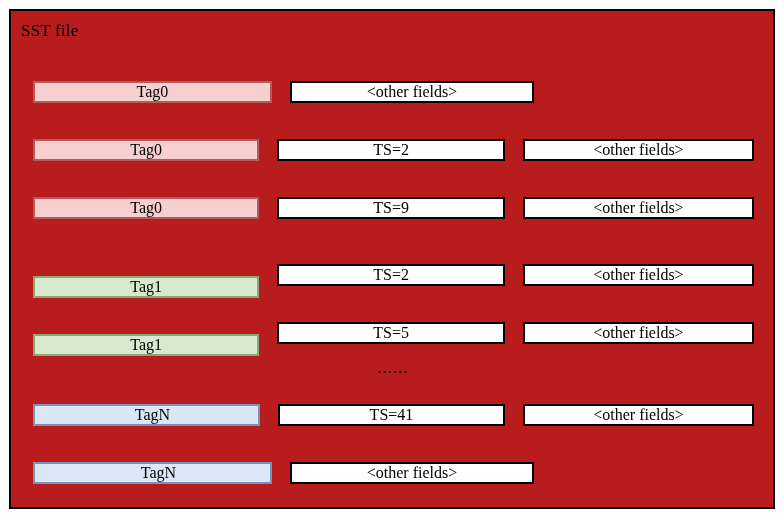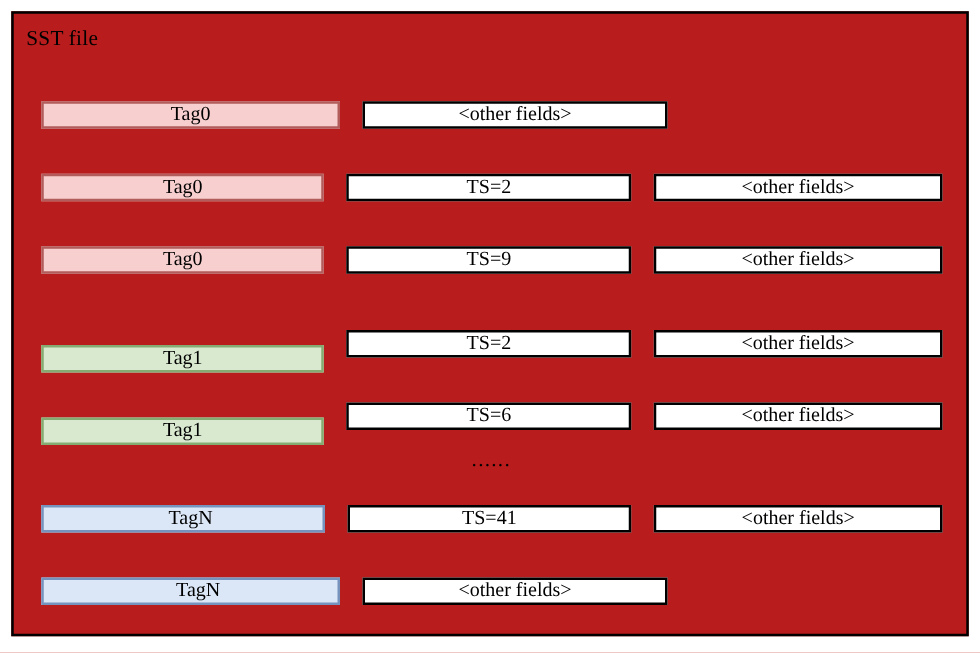--- a/index.html
+++ b/index.html
@@ -135,21 +135,21 @@
           <div class="cell cell-ts">TS=9</div>
           <div class="cell cell-other">&lt;other fields&gt;</div>
         </div>
         <div class="record-row" style="top: 243px;">
           <div class="cell cell-tag tag-green">Tag1</div>
           <div class="cell cell-ts">TS=2</div>
           <div class="cell cell-other">&lt;other fields&gt;</div>
         </div>
         <div class="record-row" style="top: 301px;">
           <div class="cell cell-tag tag-green">Tag1</div>
-          <div class="cell cell-ts">TS=6</div>
+          <div class="cell cell-ts">TS=5</div>
           <div class="cell cell-other">&lt;other fields&gt;</div>
         </div>
         <div class="record-row" style="top: 383px;">
           <div class="cell cell-tag tag-blue">TagN</div>
           <div class="cell cell-ts">TS=41</div>
           <div class="cell cell-other">&lt;other fields&gt;</div>
         </div>
         <div class="record-row" style="top: 441px;">
           <div class="cell cell-tag tag-blue">TagN</div>
           <div class="cell cell-other">&lt;other fields&gt;</div>

